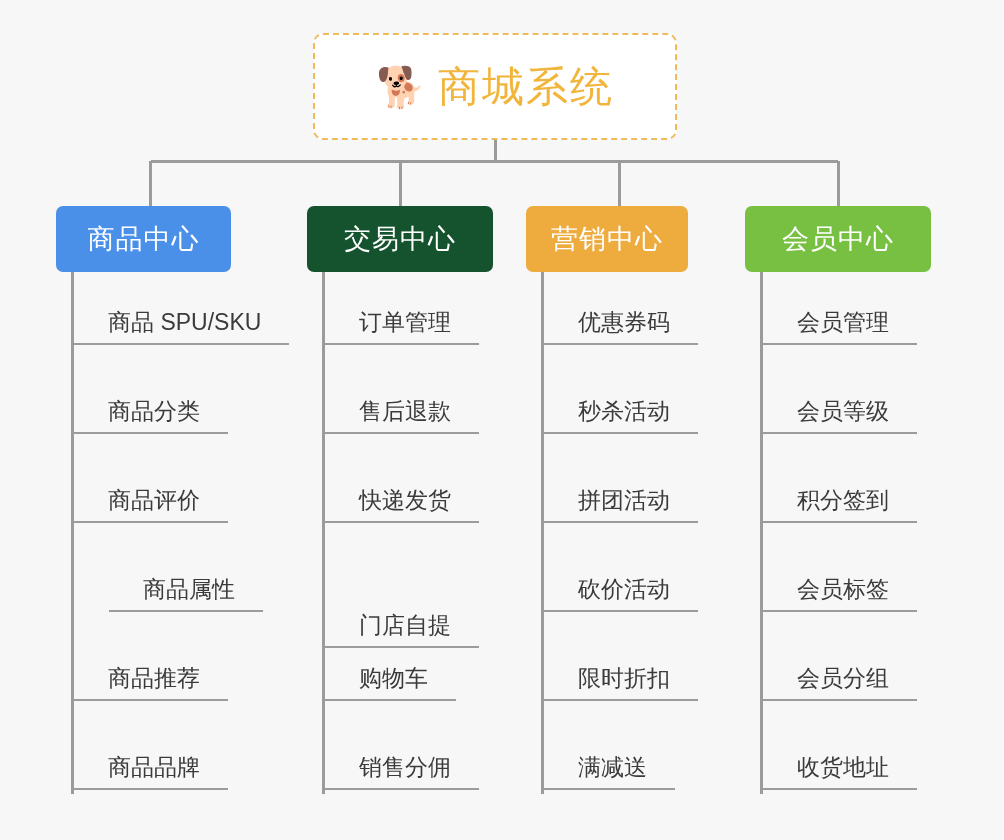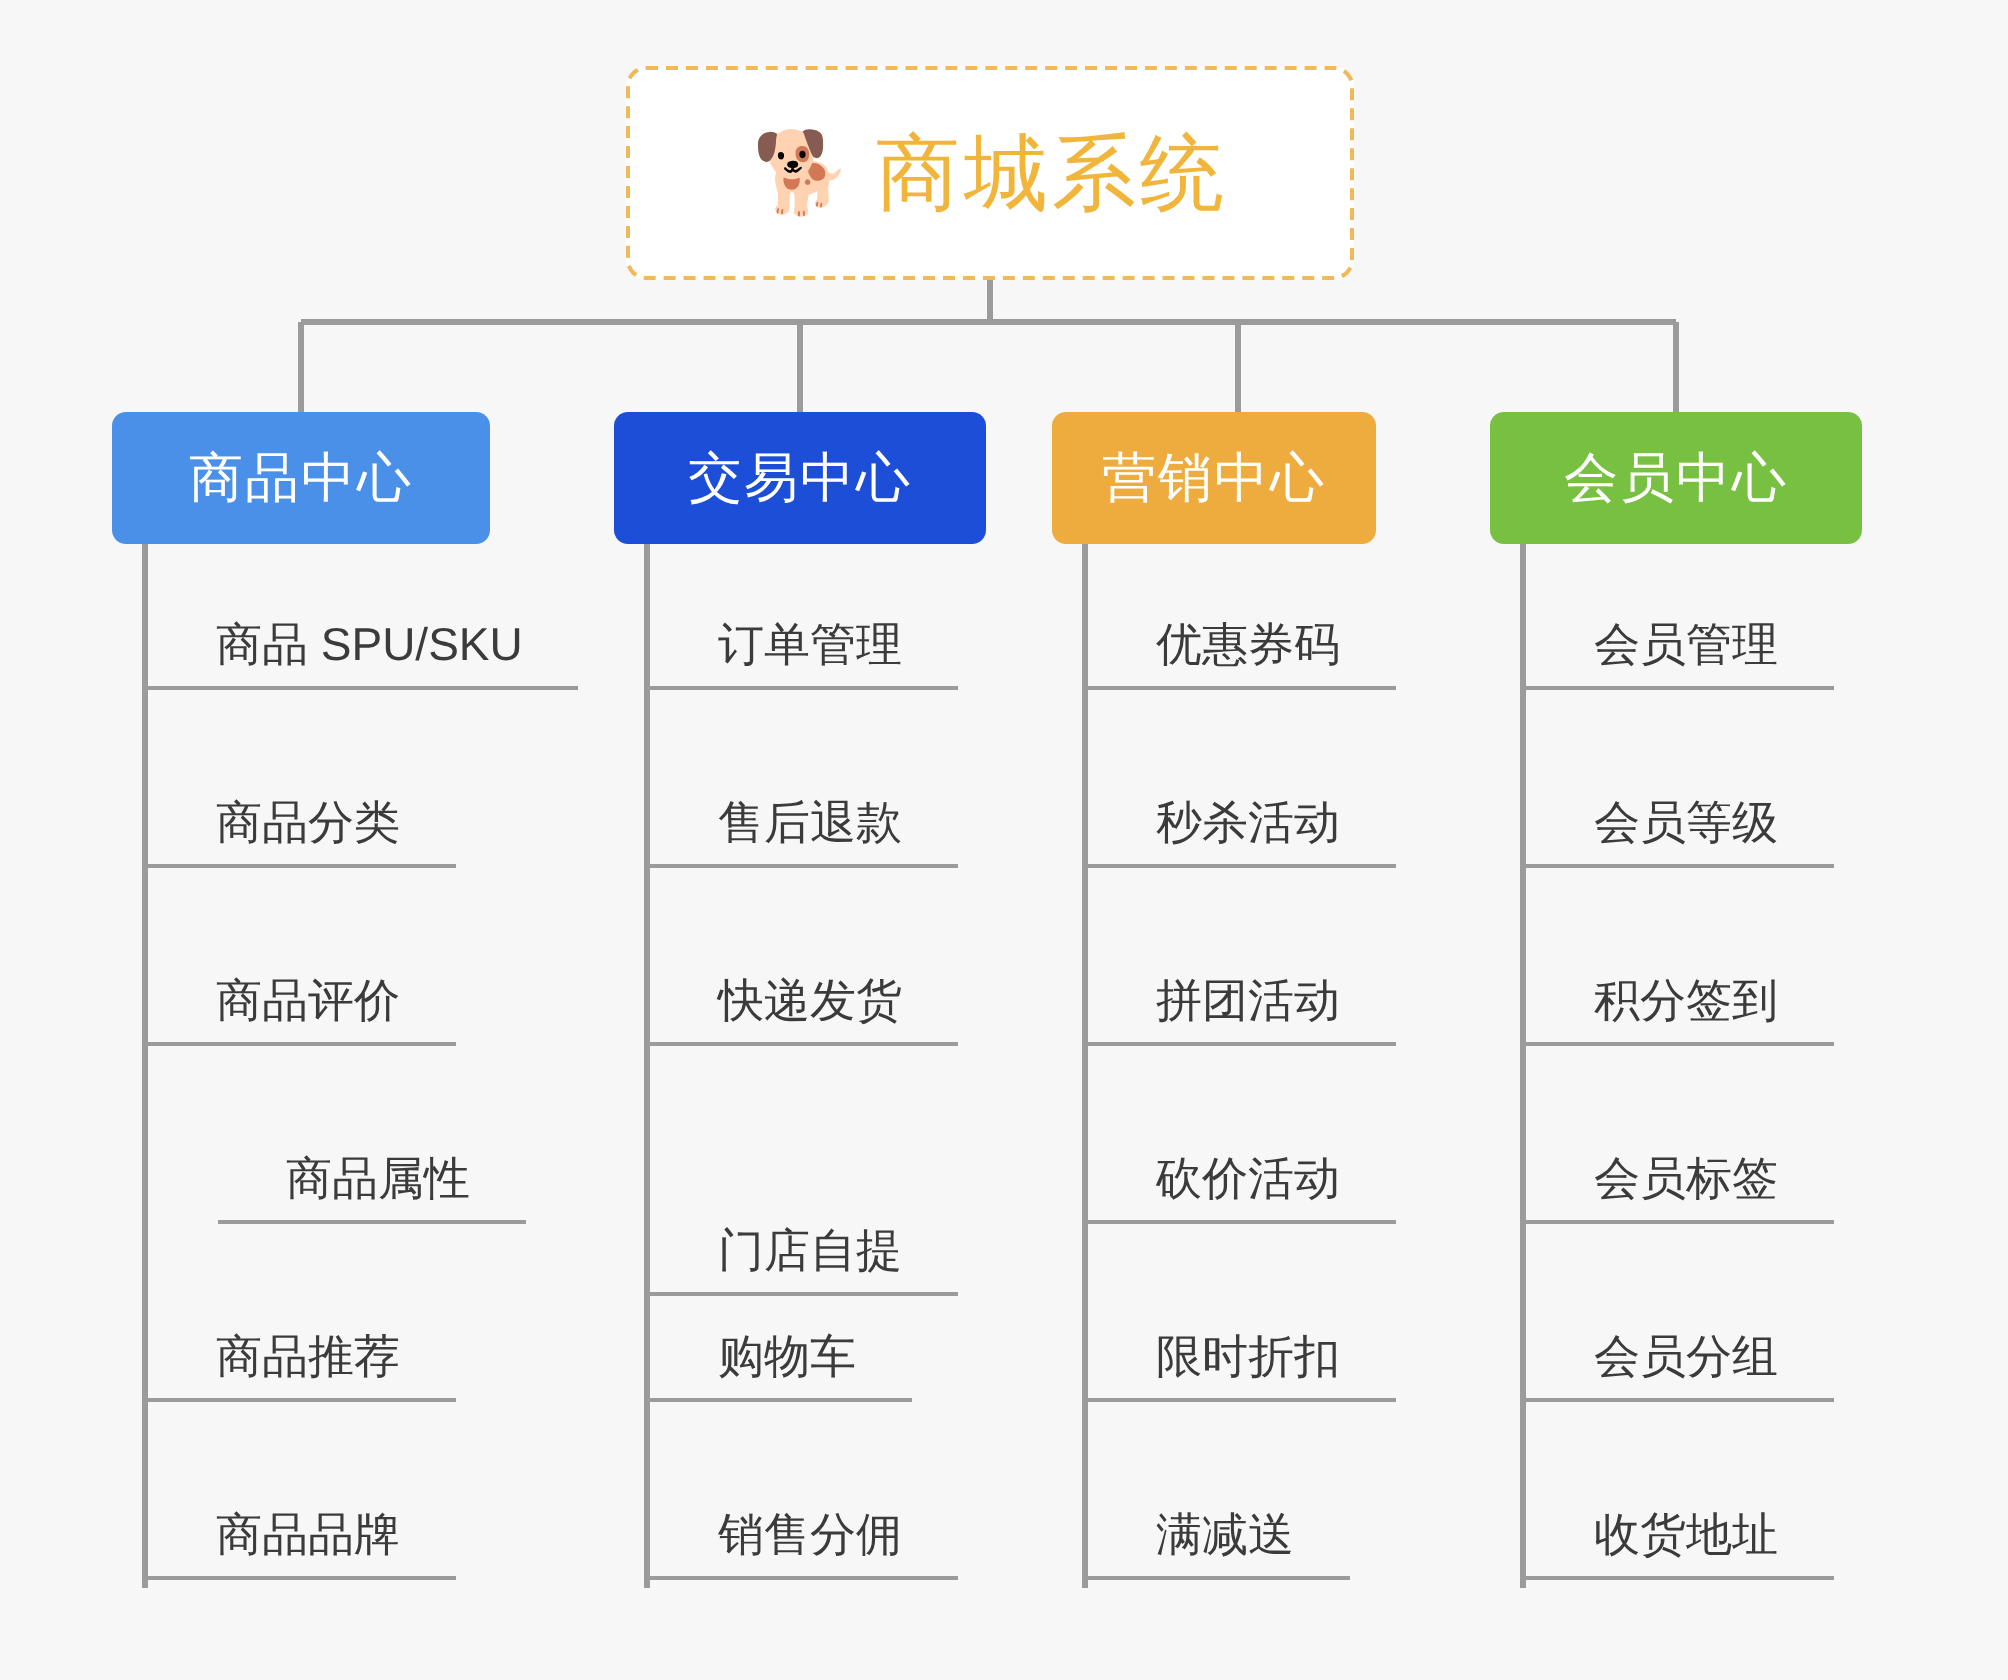--- a/index.html
+++ b/index.html
@@ -119,21 +119,21 @@
         <path d="M 150.5 161 L 838 161"></path>
       </g>
   </svg>
 
   <div class="root-node">
     <span class="root-emoji">🐕</span>
     <span class="root-title">商城系统</span>
   </div>
 
   <div id="branch-layer">
-      <div class="cat-box" style="left: 56px; top: 206px; width: 189px; background: rgb(74, 144, 232);">
+      <div class="cat-box" style="left: 56px; top: 206px; width: 175px; background: rgb(74, 144, 232);">
         <span>商品中心</span>
       </div>
       <div class="leaf-col" style="left: 71px;">
         <div class="leaf-spine" style="height: 522px;"></div>
         <div class="leaf-item" style="top: 0px;">
           <span class="leaf-label">商品 SPU/SKU</span>
         </div>
         <div class="leaf-item" style="top: 89px;">
           <span class="leaf-label">商品分类</span>
         </div>
@@ -143,21 +143,21 @@
         <div class="leaf-item" style="top: 267px; padding-left: 35px;">
           <span class="leaf-label">商品属性</span>
         </div>
         <div class="leaf-item" style="top: 356px;">
           <span class="leaf-label">商品推荐</span>
         </div>
         <div class="leaf-item" style="top: 445px;">
           <span class="leaf-label">商品品牌</span>
         </div>
       </div>
-      <div class="cat-box" style="left: 307px; top: 206px; width: 186px; background: #1d4ed8;">
+      <div class="cat-box" style="left: 307px; top: 206px; width: 186px; background: #14532d;">
         <span>交易中心</span>
       </div>
       <div class="leaf-col" style="left: 322px;">
         <div class="leaf-spine" style="height: 522px;"></div>
         <div class="leaf-item" style="top: 0px;">
           <span class="leaf-label">订单管理</span>
         </div>
         <div class="leaf-item" style="top: 89px;">
           <span class="leaf-label">售后退款</span>
         </div>

